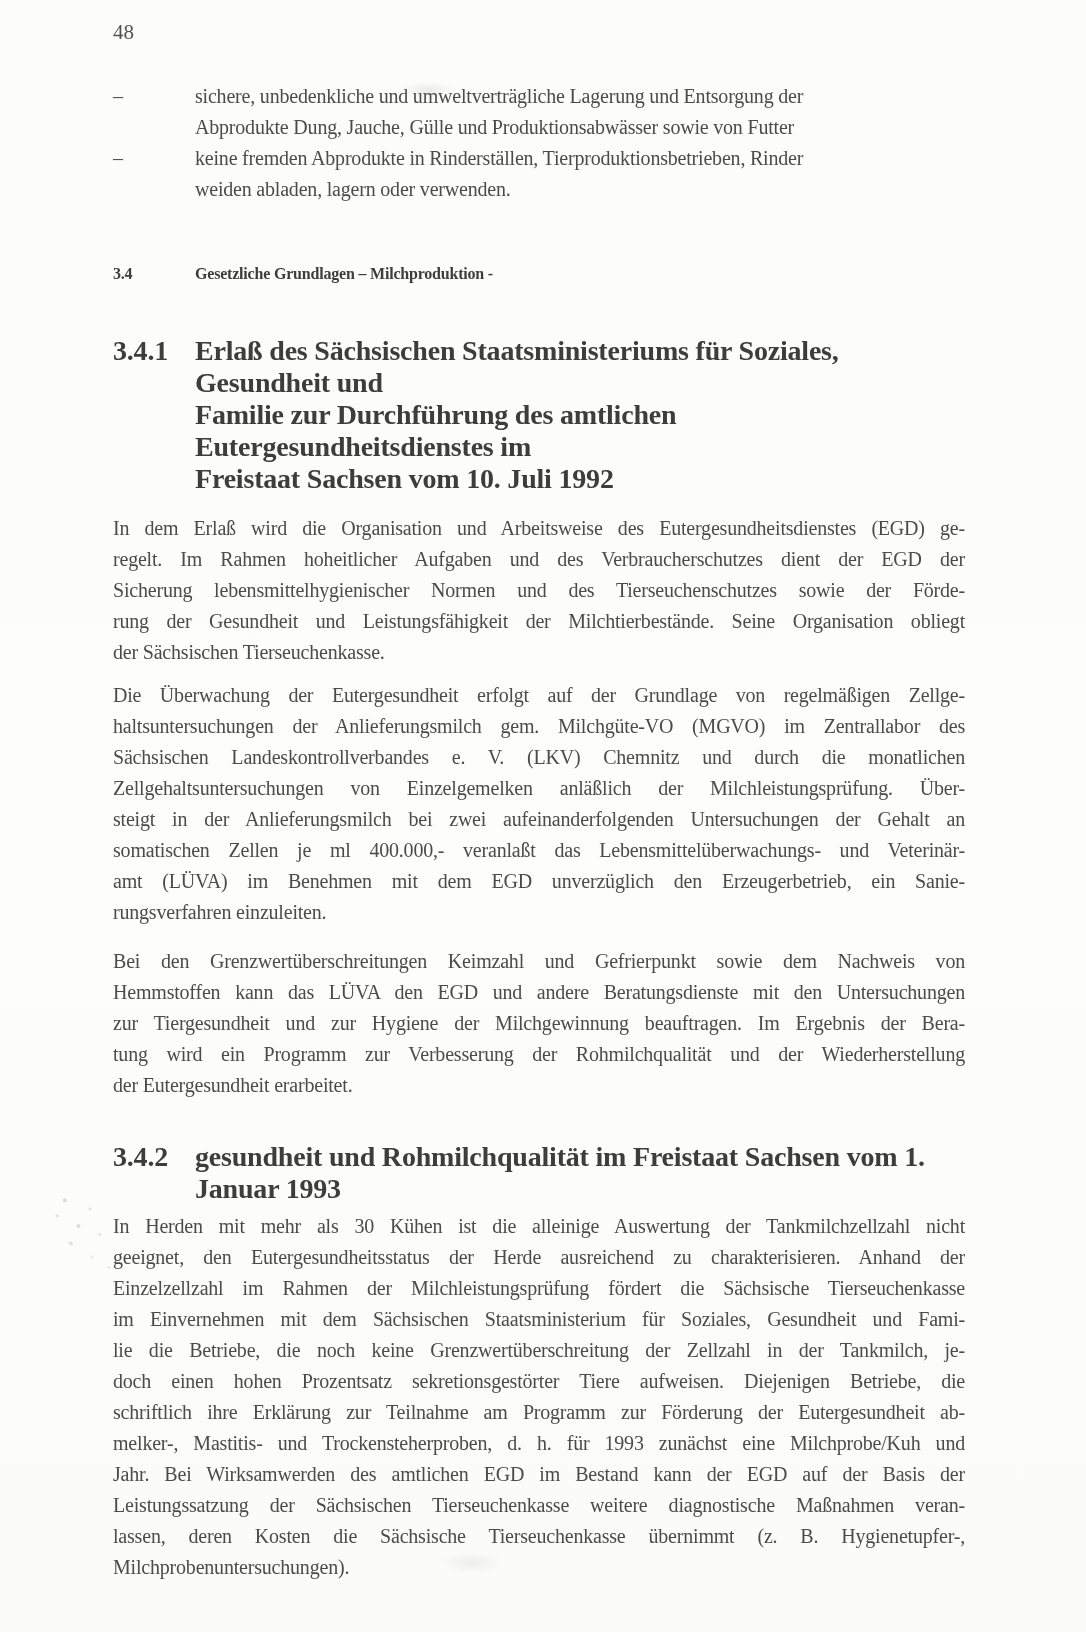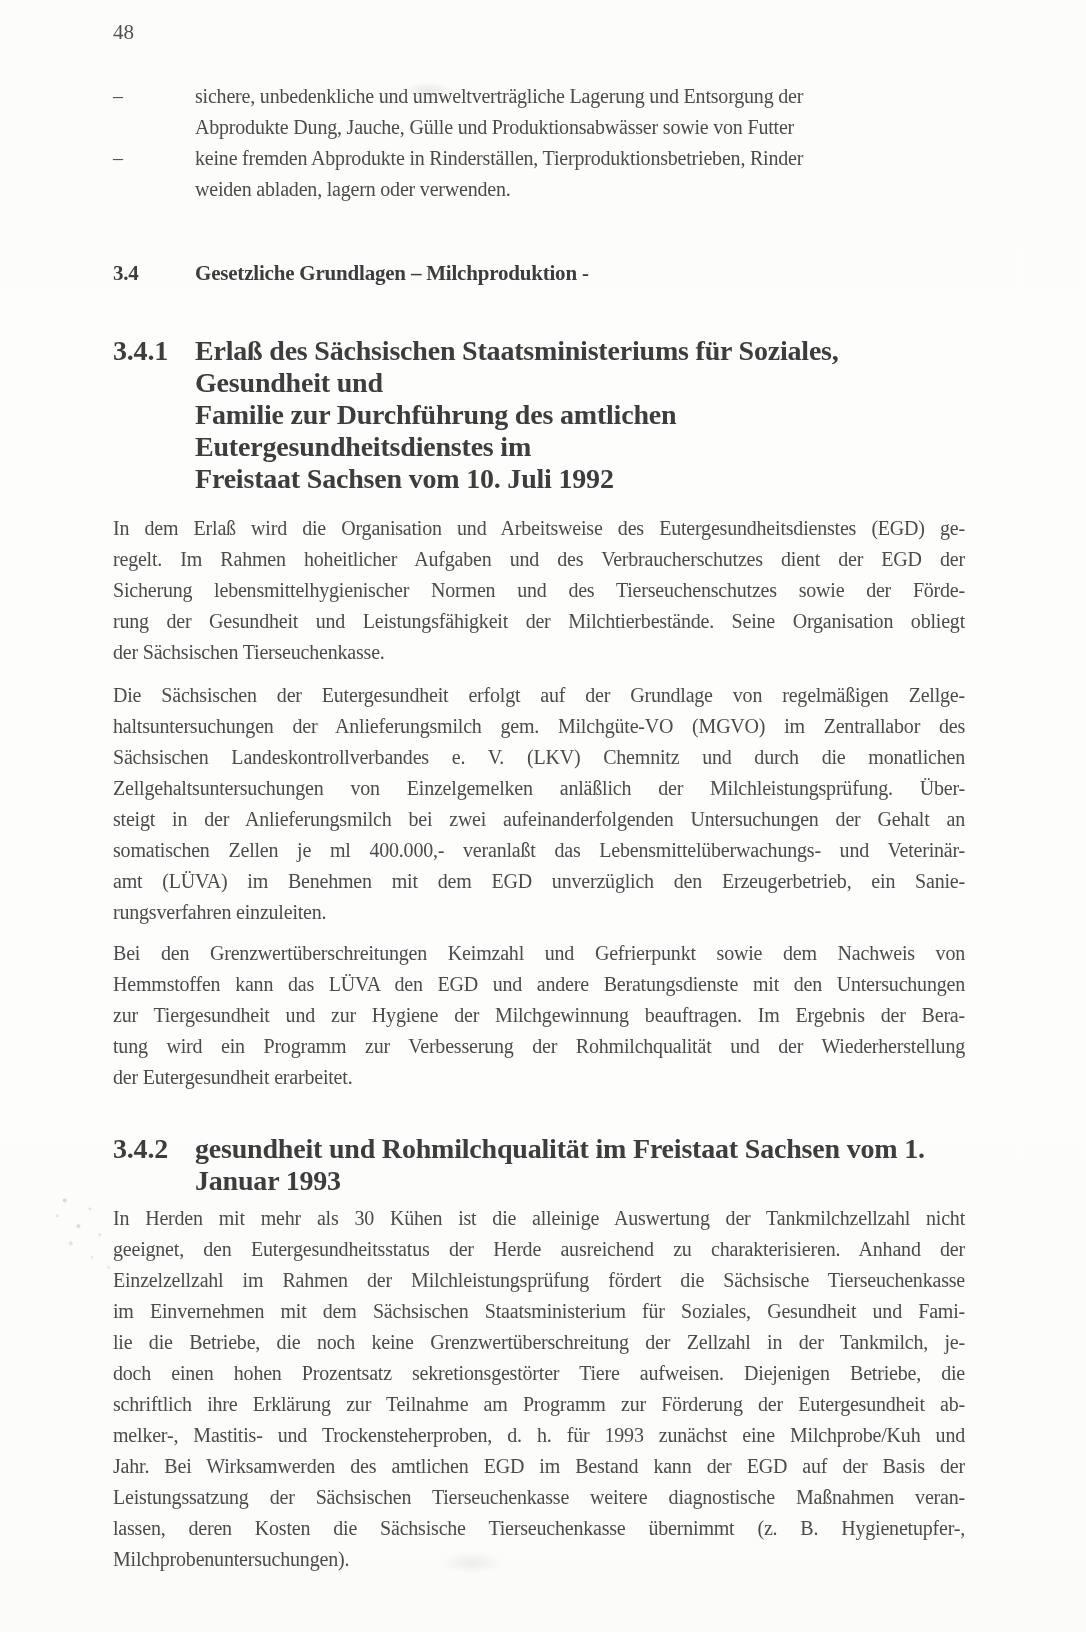--- a/index.html
+++ b/index.html
@@ -29,29 +29,29 @@
   .last { text-align: center; text-align-last: left; }
 
   .bullets { margin-top: 37px; }
   .bullet { display: flex; }
   .bmark { width: 82px; flex: none; font-size: 20px; line-height: 31px; }
   .btext { flex: 1; }
 
   .hrow { display: flex; font-weight: 700; color: #3d3d3d; }
   .hnum { width: 82px; flex: none; }
   .h34 { margin-top: 53px; }
-  .h34 .hline, .h34 .hnum { font-size: 21px; line-height: 31px; letter-spacing: -0.2px; }
+  .h34 .hline, .h34 .hnum { font-size: 16px; line-height: 31px; letter-spacing: -0.2px; }
   .hsub .hline, .hsub .hnum { font-size: 28px; line-height: 32px; letter-spacing: -0.2px; }
   .s341 { margin-top: 46px; }
   .s342 { margin-top: 40px; }
   .htitle { flex: 1; }
 
   .p1 { margin-top: 18px; }
   .p2 { margin-top: 12px; }
-  .p3 { margin-top: 10px; }
+  .p3 { margin-top: 18px; }
   .p4 { margin-top: 6px; }
 
   .artifact { position: absolute; pointer-events: none; }
   .a1 {
     left: 400px; top: 82px; width: 56px; height: 16px;
     background: radial-gradient(ellipse at center, rgba(145,145,140,0.16), rgba(145,145,140,0) 70%);
   }
   .a2 {
     left: 48px; top: 1190px; width: 76px; height: 86px;
     background:
@@ -109,21 +109,21 @@
 
   <div class="par p1">
     <div class="line jl">In dem Erlaß wird die Organisation und Arbeitsweise des Eutergesundheitsdienstes (EGD) ge-</div>
     <div class="line jl">regelt. Im Rahmen hoheitlicher Aufgaben und des Verbraucherschutzes dient der EGD der</div>
     <div class="line jl">Sicherung lebensmittelhygienischer Normen und des Tierseuchenschutzes sowie der Förde-</div>
     <div class="line jl">rung der Gesundheit und Leistungsfähigkeit der Milchtierbestände. Seine Organisation obliegt</div>
     <div class="line last">der Sächsischen Tierseuchenkasse.</div>
   </div>
 
   <div class="par p2">
-    <div class="line jl">Die Sächsischen der Eutergesundheit erfolgt auf der Grundlage von regelmäßigen Zellge-</div>
+    <div class="line jl">Die Überwachung der Eutergesundheit erfolgt auf der Grundlage von regelmäßigen Zellge-</div>
     <div class="line jl">haltsuntersuchungen der Anlieferungsmilch gem. Milchgüte-VO (MGVO) im Zentrallabor des</div>
     <div class="line jl">Sächsischen Landeskontrollverbandes e. V. (LKV) Chemnitz und durch die monatlichen</div>
     <div class="line jl">Zellgehaltsuntersuchungen von Einzelgemelken anläßlich der Milchleistungsprüfung. Über-</div>
     <div class="line jl">steigt in der Anlieferungsmilch bei zwei aufeinanderfolgenden Untersuchungen der Gehalt an</div>
     <div class="line jl">somatischen Zellen je ml 400.000,- veranlaßt das Lebensmittelüberwachungs- und Veterinär-</div>
     <div class="line jl">amt (LÜVA) im Benehmen mit dem EGD unverzüglich den Erzeugerbetrieb, ein Sanie-</div>
     <div class="line last">rungsverfahren einzuleiten.</div>
   </div>
 
   <div class="par p3">

